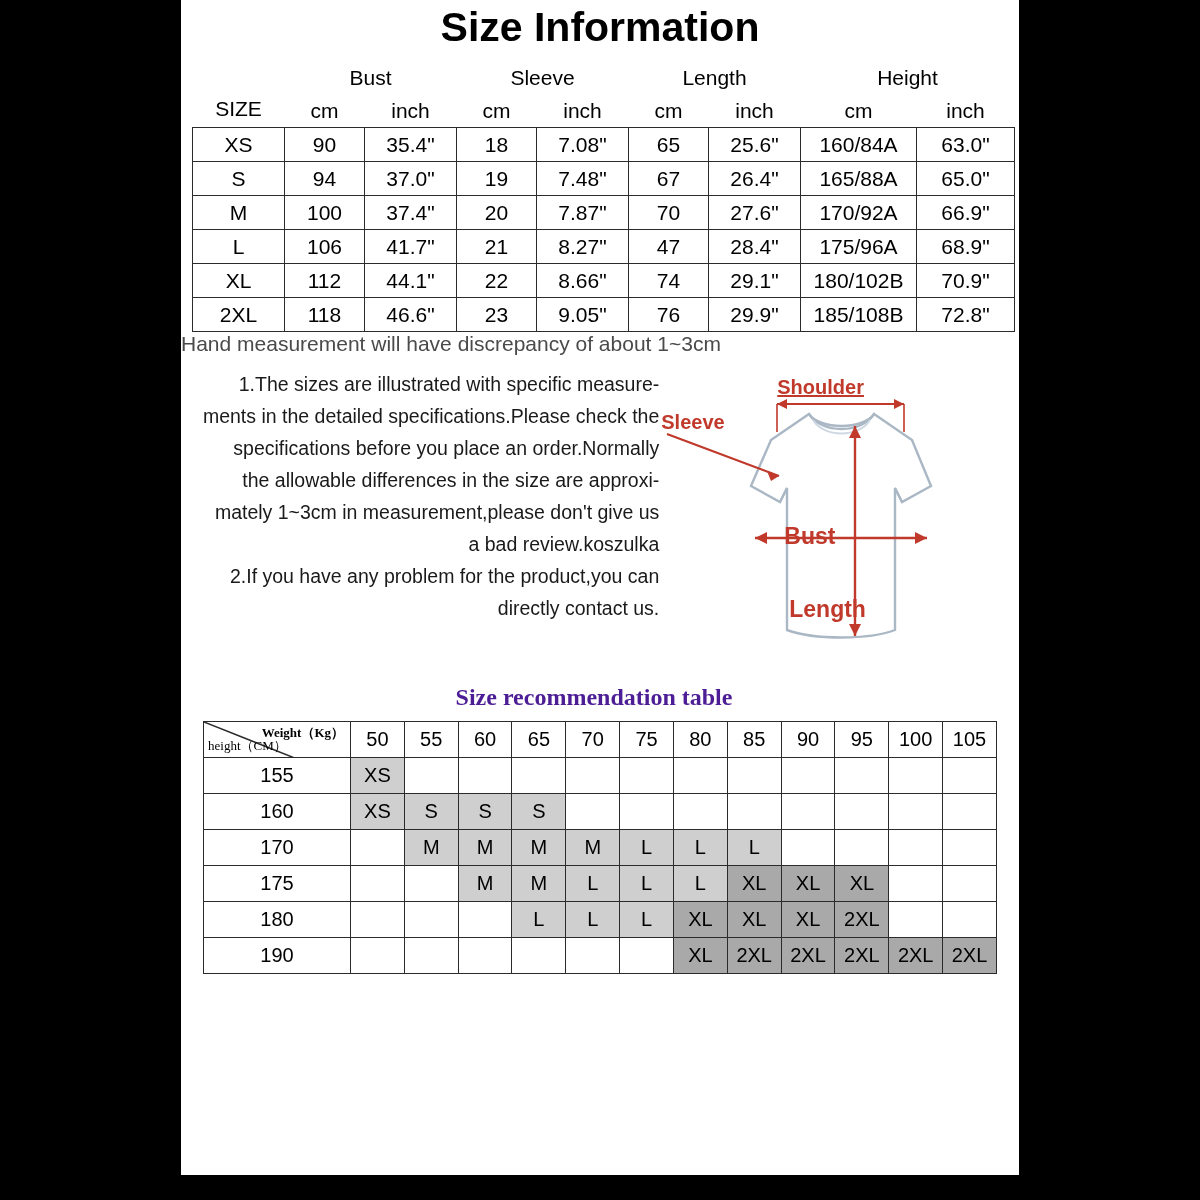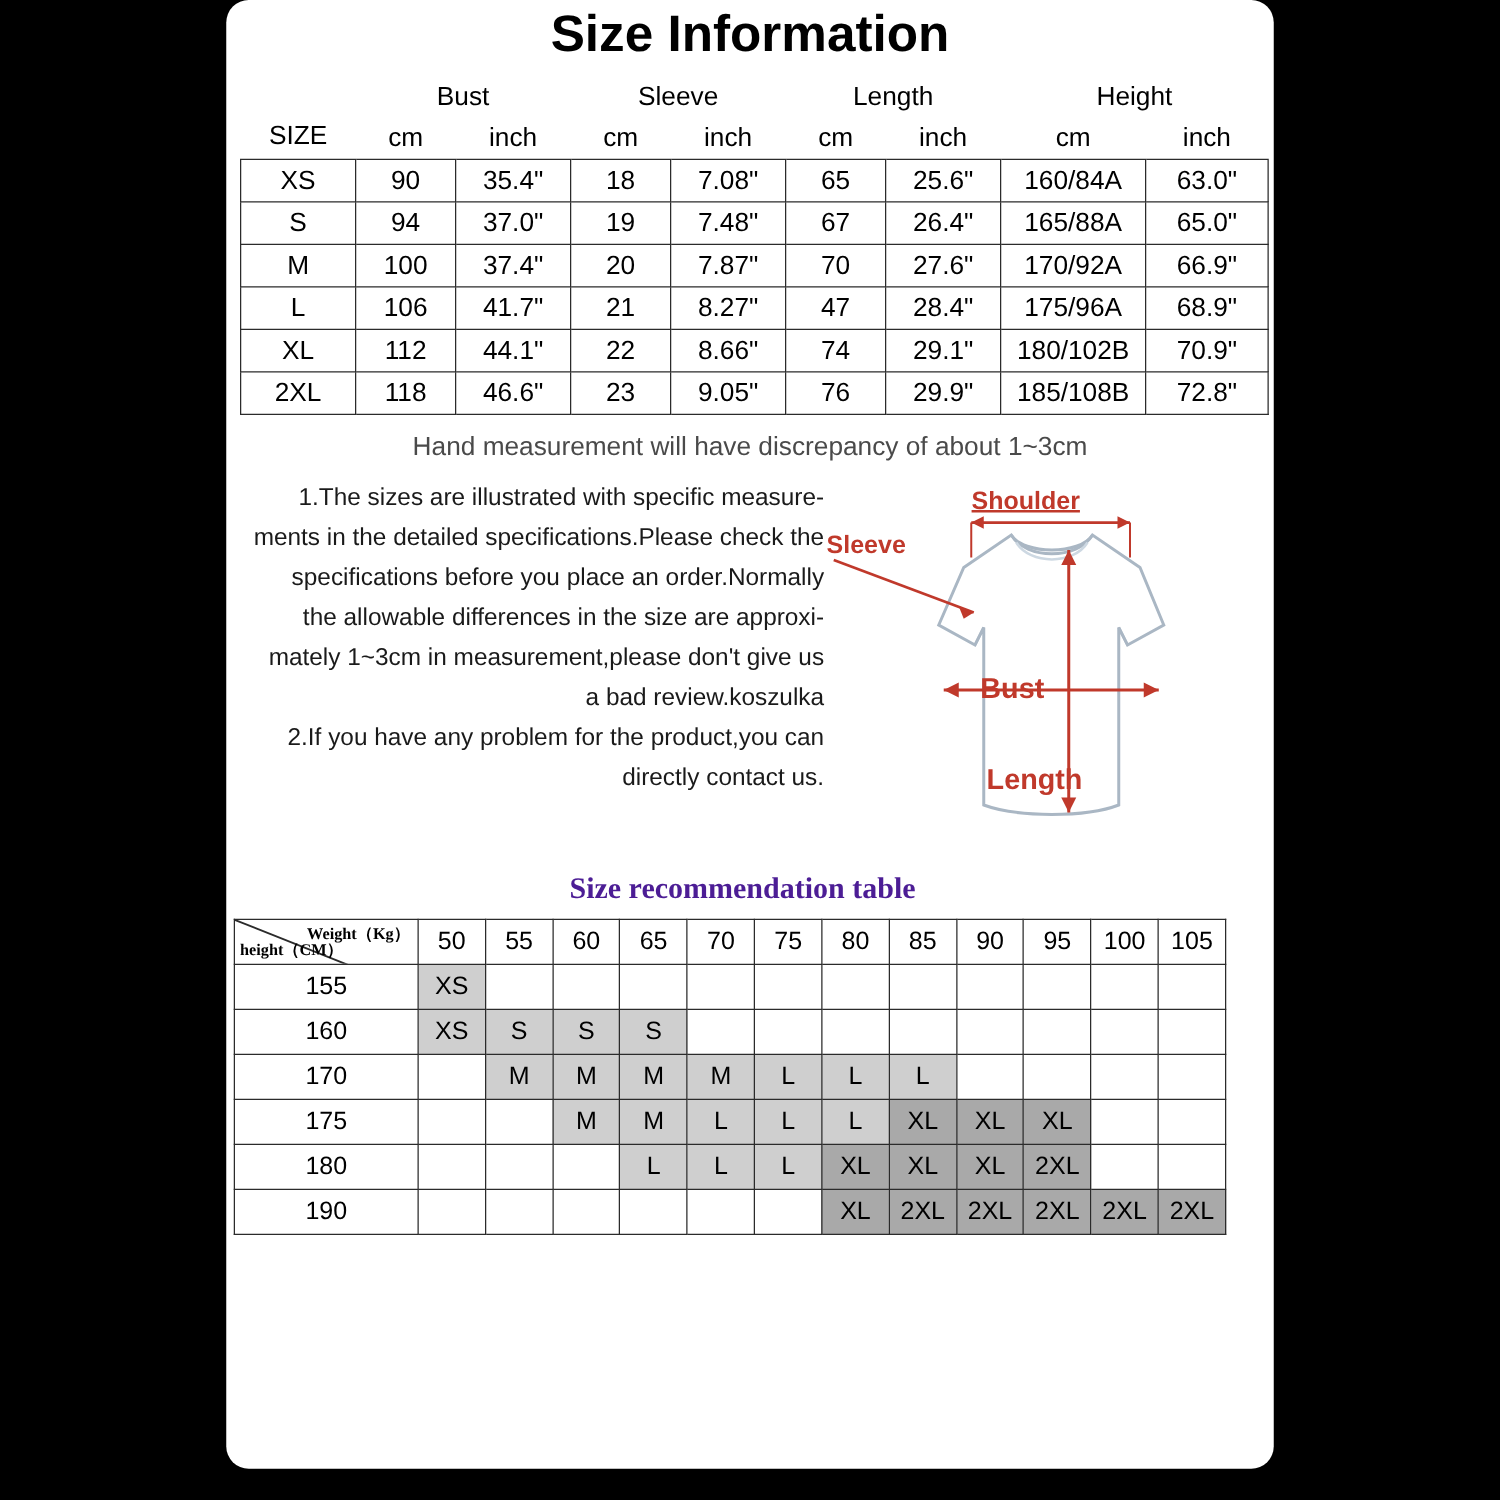--- a/index.html
+++ b/index.html
@@ -19,21 +19,20 @@
     height: 1200px;
     background: #000;
   }
   .sheet {
     position: absolute;
     left: 181px;
     top: 0px;
     width: 838px;
     height: 1175px;
     background: #ffffff;
-    border-radius: 18px;
   }
 
   
   .main-title {
     text-align: center;
     font-size: 41px;
     font-weight: bold;
     color: #000;
     letter-spacing: 0px;
     margin: 4px 0 4px 0;
@@ -81,24 +80,23 @@
     padding-bottom: 6px !important;
   }
   .col-size { width: 92px; }
   .col-n { width: 80px; }
   .col-w { width: 92px; }
   .col-h1 { width: 116px; }
   .col-h2 { width: 98px; }
 
   
   .note-line {
-    text-align: center;
+    text-align: left;
     font-size: 21px;
     color: #4a4a4a;
-    margin-top: 14px;
   }
 
   
   .mid {
     display: flex;
     margin-top: 12px;
     padding: 0 14px;
   }
   .mid-text {
     width: 470px;
@@ -128,21 +126,21 @@
   .rec-title {
     text-align: center;
     font-size: 24px;
     font-weight: bold;
     font-family: "Liberation Serif", serif;
     color: #4c1d95;
     margin: 6px 12px 10px 0;
   }
 
   
-  .rec-wrap { padding: 0 6px; }
+  .rec-wrap { padding: 0 22px; }
   table.rec-table {
     border-collapse: collapse;
     width: 794px;
     table-layout: fixed;
   }
   table.rec-table td, table.rec-table th {
     border: 1px solid #2b2b2b;
     text-align: center;
     font-size: 20px;
     height: 35px;
@@ -164,21 +162,21 @@
     top: 2px;
     font-size: 13px;
     font-weight: bold;
     font-family: "Liberation Serif", serif;
   }
   .corner .hlab {
     position: absolute;
     left: 4px;
     bottom: 2px;
     font-size: 13px;
-    font-weight: bold;
+    font-weight: normal;
     font-family: "Liberation Serif", serif;
   }
   .corner svg { position: absolute; left: 0; top: 0; }
   .rec-head-num {
     font-size: 25px;
     font-weight: bold;
     font-family: "Liberation Serif", serif;
     height: 58px;
   }
   .rec-h { width: 146px; font-size: 21px; }

